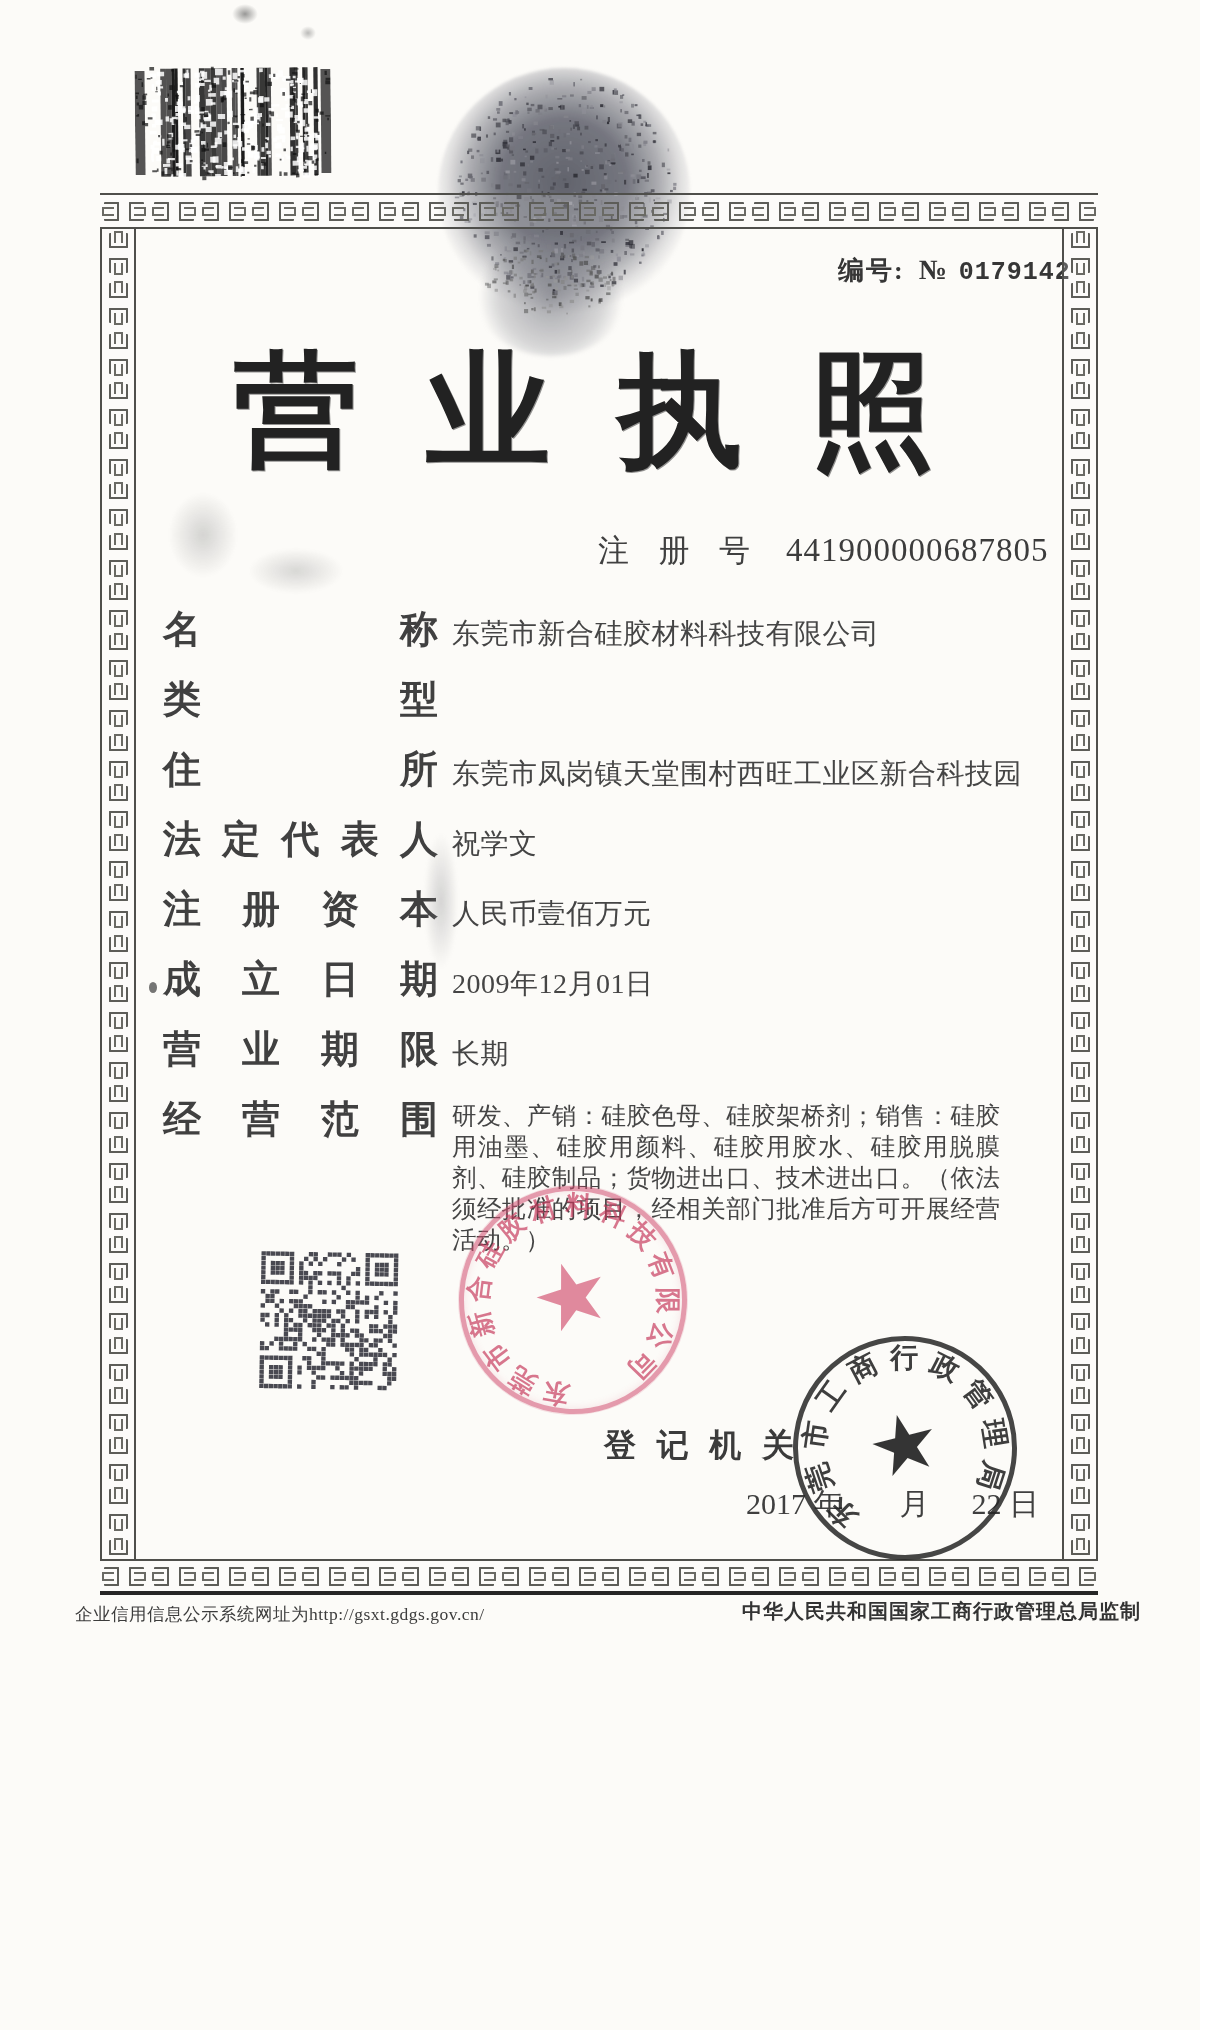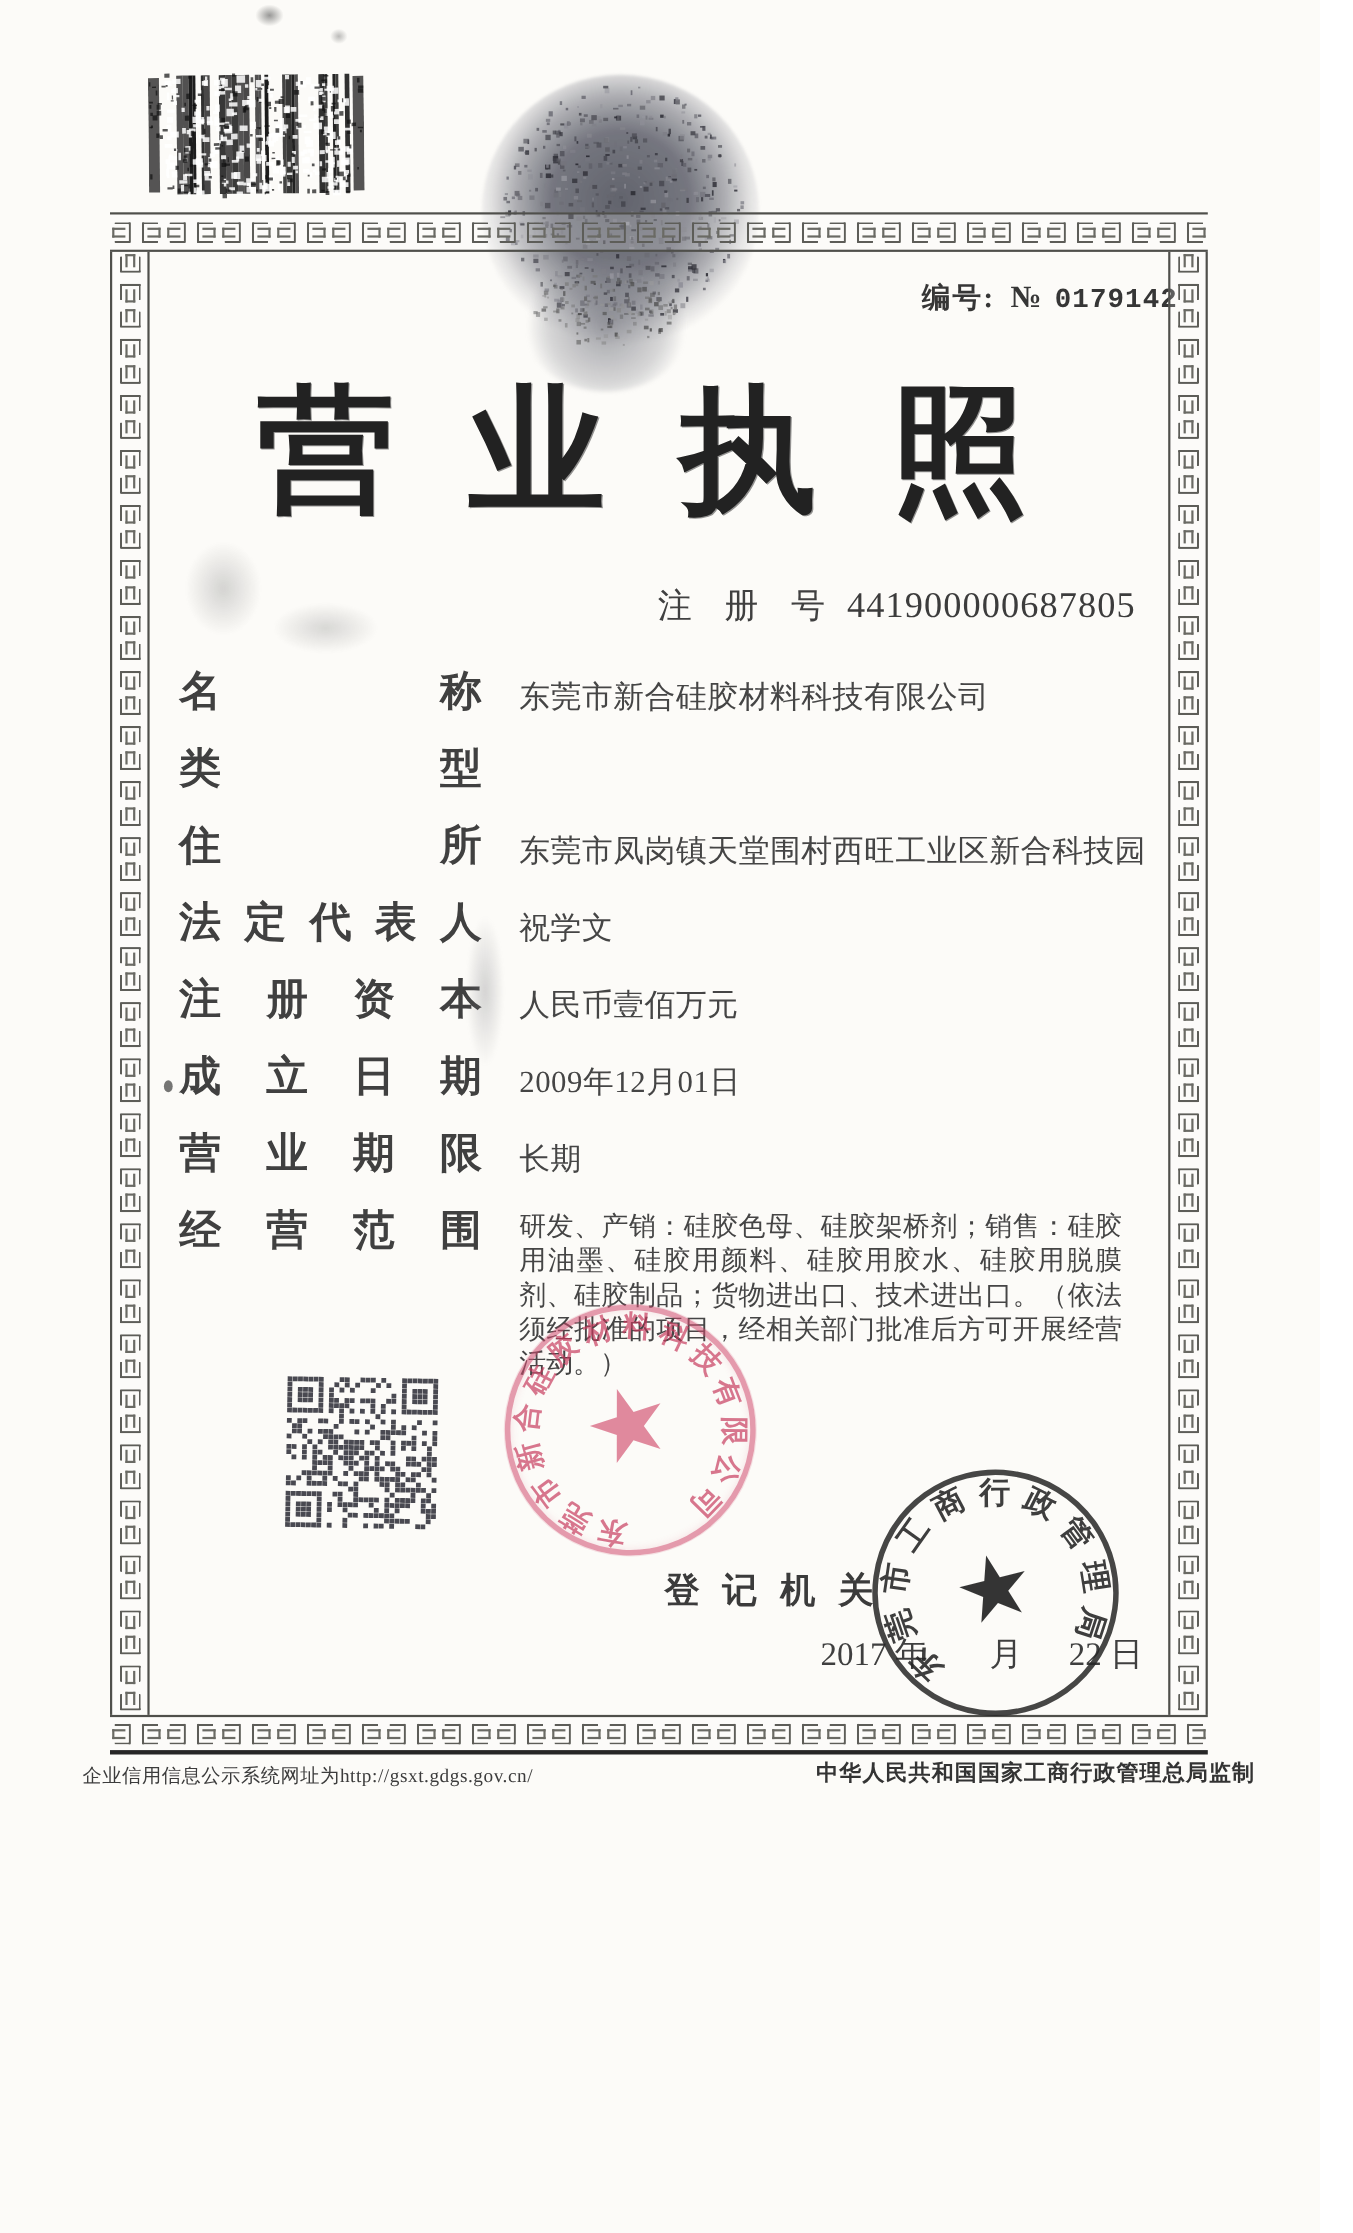--- a/index.html
+++ b/index.html
@@ -44,29 +44,29 @@
   .tile.c i{left:3px;right:3px;top:3px;bottom:-2px;border-top:none;}
   .tile.d i{left:3px;right:3px;top:-2px;bottom:3px;border-bottom:none;}
 
   
   #license-title{position:absolute;left:104px;top:330px;width:960px;text-align:center;
      font-family:"Liberation Sans", sans-serif;font-weight:900;font-size:124px;line-height:160px;
      color:#222;letter-spacing:68px;text-indent:68px;white-space:nowrap;
      text-shadow:1px 1px 0 rgba(40,40,40,.5);}
   #regno-row{position:absolute;left:598px;top:530px;display:flex;align-items:baseline;white-space:nowrap;}
   #regno-label{display:inline-flex;width:152px;justify-content:space-between;font-size:31px;color:#404040;}
-  #regno-value{margin-left:20px;font-size:33px;color:#3c3c3c;letter-spacing:1px;}
+  #regno-value{margin-left:36px;font-size:33px;color:#3c3c3c;letter-spacing:1px;}
 
   
   #fields{position:absolute;left:163px;top:606px;width:868px;}
   .field-row{display:flex;align-items:flex-start;height:70px;}
   .field-row.multiline{height:auto;}
   .field-label{display:flex;width:275px;flex:0 0 275px;justify-content:space-between;
      font-size:38px;font-weight:600;color:#404040;line-height:46px;}
-  .field-value{margin-left:34px;padding-top:9px;font-size:28px;color:#454545;letter-spacing:.5px;white-space:nowrap;}
+  .field-value{margin-left:14px;padding-top:9px;font-size:28px;color:#454545;letter-spacing:.5px;white-space:nowrap;}
   .field-row.multiline .field-value{white-space:normal;width:548px;font-size:24.5px;line-height:31px;
      text-align:justify;padding-top:4px;letter-spacing:0;}
 
   
   #qr{position:absolute;left:258px;top:1250px;width:142px;height:140px;transform:rotate(1deg);}
 
   
   .seal{position:absolute;border-radius:50%;}
   .seal .ring{position:absolute;inset:4px;border-radius:50%;}
   .seal .star{position:absolute;left:50%;top:50%;transform:translate(-50%,-54%);line-height:1;}

